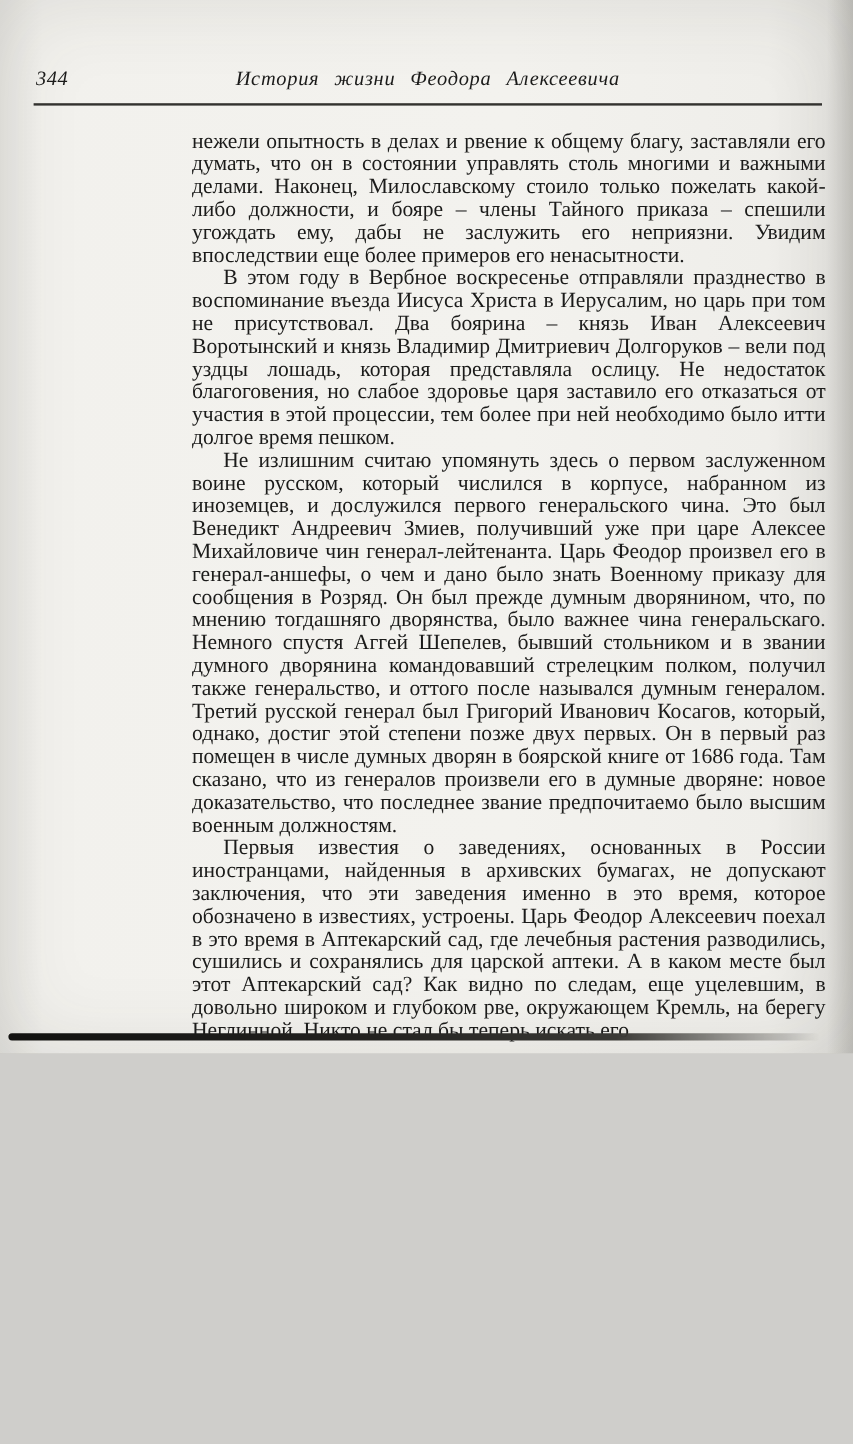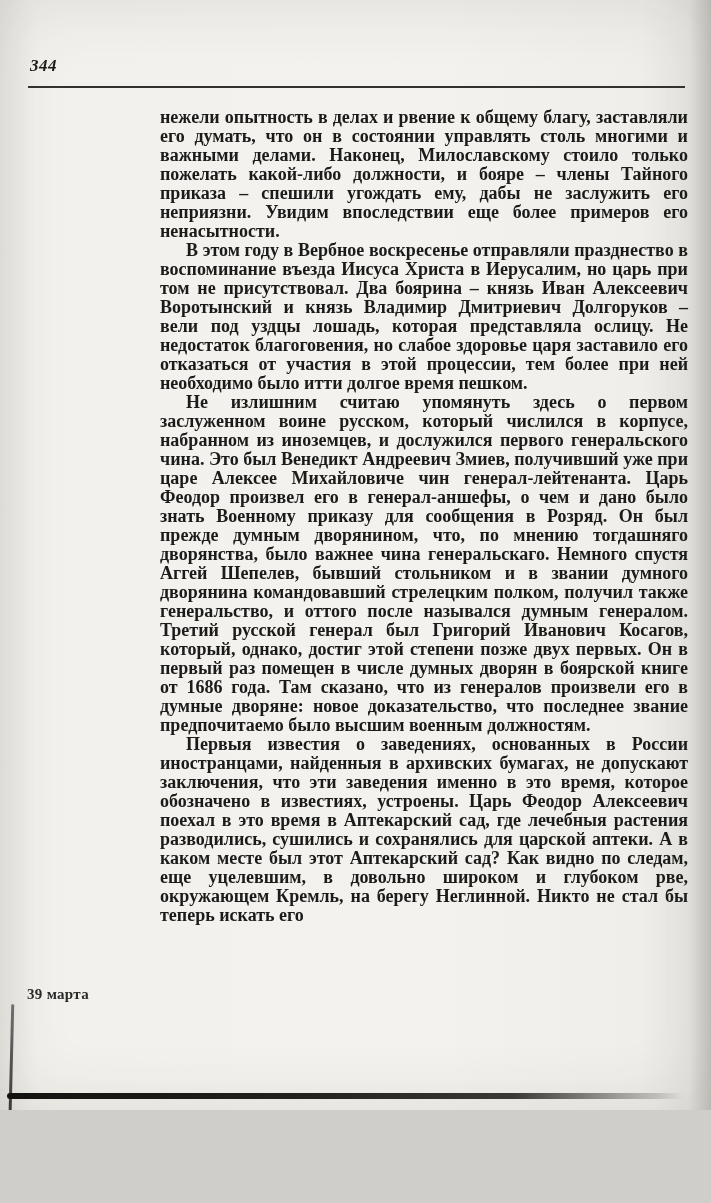--- a/index.html
+++ b/index.html
@@ -3,28 +3,27 @@
 <meta charset="utf-8">
 <style>
   html, body {
     margin: 0;
     padding: 0;
     background: #cfcecb;
   }
   .scan {
     position: relative;
     width: 711px;
-    height: 1110px;
+    height: 878px;
     overflow: hidden;
     background:
       linear-gradient(to right, #e7e6e2 0%, #f2f1ed 5%, #f3f2ee 60%, #efeeea 90%, #e2e1dd 100%);
     box-shadow: inset 0 0 70px rgba(60,58,52,0.12);
     font-family: "Liberation Serif", "DejaVu Serif", serif;
     color: #1b1b1a;
-    font-weight: bold;
     -webkit-font-smoothing: antialiased;
   }
   .page-header {
     position: absolute;
     top: 56px;
     left: 28px;
     right: 26px;
     height: 24px;
   }
   .page-number {
@@ -107,20 +106,21 @@
     background: linear-gradient(to right, rgba(70,68,62,0) 0%, rgba(70,68,62,0.18) 100%);
   }
 </style>
 </head>
 <body>
 
 <div class="scan">
 
   <header class="page-header">
     <span class="page-number">344</span>
+    <span class="running-title">История жизни Феодора Алексеевича</span>
   </header>
 
   <div class="header-rule"></div>
 
   <aside class="margin-note">39 марта</aside>
 
   <main class="text-block">
     <p class="para no-indent">нежели опытность в делах и рвение к общему благу, заставляли его думать, что он в состоянии управлять столь многими и важными делами. Наконец, Милославскому стоило только пожелать какой-либо должности, и бояре – члены Тайного приказа – спешили угождать ему, дабы не заслужить его неприязни. Увидим впоследствии еще более примеров его ненасытности.</p>
     <p class="para">В этом году в Вербное воскресенье отправляли празднество в воспоминание въезда Иисуса Христа в Иерусалим, но царь при том не присутствовал. Два боярина – князь Иван Алексеевич Воротынский и князь Владимир Дмитриевич Долгоруков – вели под уздцы лошадь, которая представляла ослицу. Не недостаток благоговения, но слабое здоровье царя заставило его отказаться от участия в этой процессии, тем более при ней необходимо было итти долгое время пешком.</p>
     <p class="para">Не излишним считаю упомянуть здесь о первом заслуженном воине русском, который числился в корпусе, набранном из иноземцев, и дослужился первого генеральского чина. Это был Венедикт Андреевич Змиев, получивший уже при царе Алексее Михайловиче чин генерал-лейтенанта. Царь Феодор произвел его в генерал-аншефы, о чем и дано было знать Военному приказу для сообщения в Розряд. Он был прежде думным дворянином, что, по мнению тогдашняго дворянства, было важнее чина генеральскаго. Немного спустя Аггей Шепелев, бывший стольником и в звании думного дворянина командовавший стрелецким полком, получил также генеральство, и оттого после назывался думным генералом. Третий русской генерал был Григорий Иванович Косагов, который, однако, достиг этой степени позже двух первых. Он в первый раз помещен в числе думных дворян в боярской книге от 1686 года. Там сказано, что из генералов произвели его в думные дворяне: новое доказательство, что последнее звание предпочитаемо было высшим военным должностям.</p>

